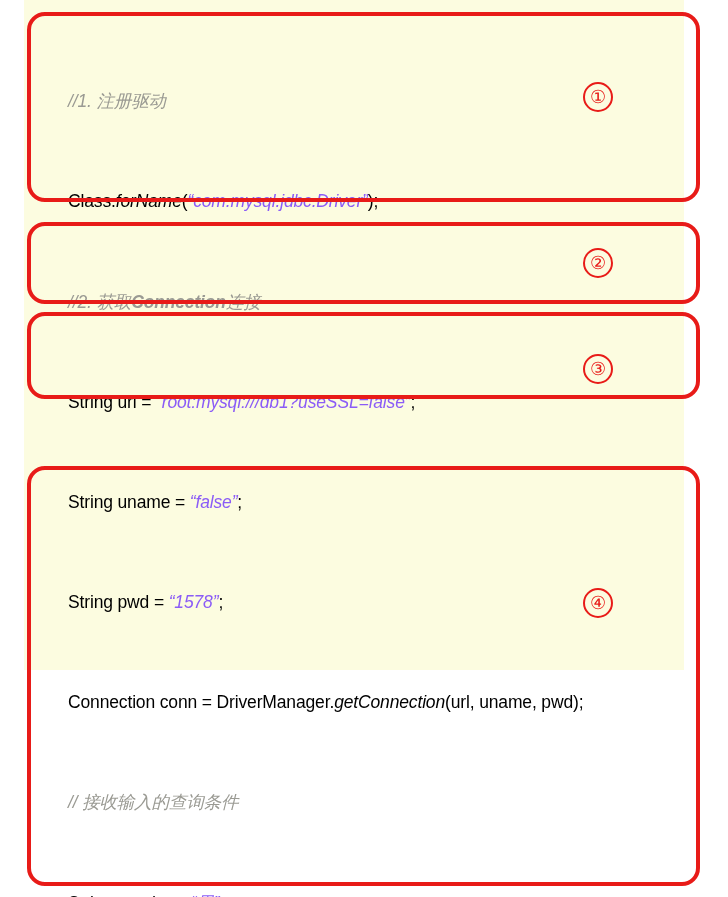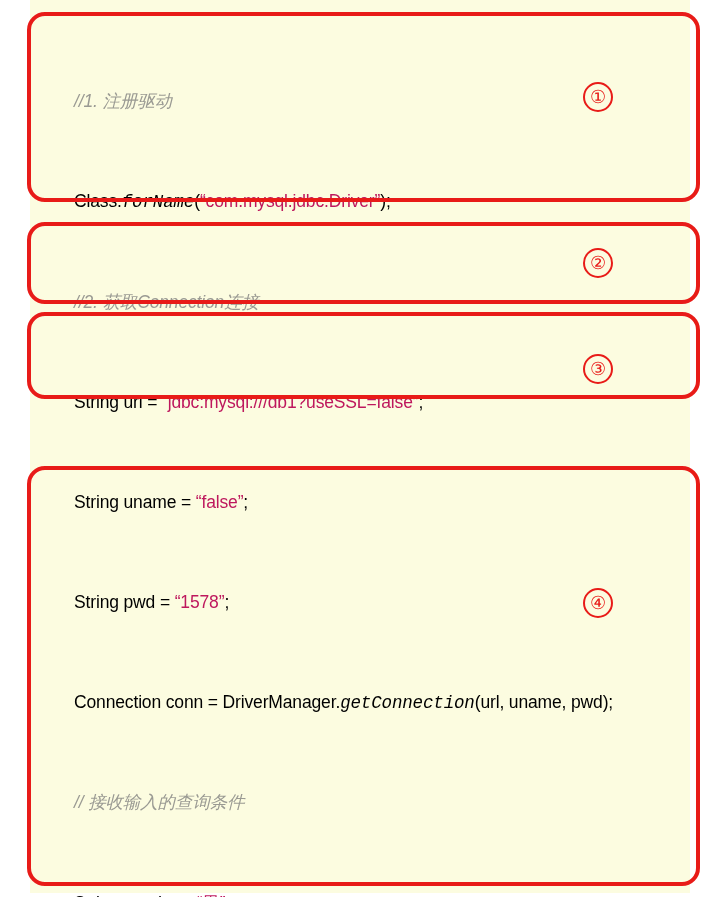--- a/index.html
+++ b/index.html
@@ -11,24 +11,24 @@
     width: 728px;
     height: 897px;
     font-family: "Liberation Sans", sans-serif;
     position: relative;
     overflow: hidden;
   }
 
   
   #code-canvas {
     position: absolute;
-    left: 30px;
+    left: 24px;
     top: 0px;
     width: 660px;
-    height: 893px;
+    height: 670px;
     background: #FCFCE0;
   }
 
   
   #code-lines {
     position: absolute;
     left: 44px;
     top: 14px;
     width: 660px;
     font-size: 17.5px;
@@ -37,23 +37,23 @@
     white-space: pre;
     letter-spacing: -0.15px;
   }
   .ln {
     height: 25.05px;
     white-space: pre;
   }
 
   
   .cmt    { color: #9a9a93; font-style: italic; }
-  .cmt b  { font-weight: normal; font-style: italic; }
-  .str    { color: #be185d; }
-  .ital   { font-style: italic; font-family: Liberation Mono, monospace; }
+  .cmt b  { font-weight: bold; font-style: italic; }
+  .str    { color: #8b5cf6; font-style: italic; }
+  .ital   { font-style: italic; }
 
   
   .redbox {
     position: absolute;
     border: 4px solid #e81b18;
     border-radius: 18px;
     box-sizing: border-box;
     background: transparent;
     pointer-events: none;
   }
@@ -80,21 +80,21 @@
 <div id="code-canvas">
 
   <div id="code-lines">
 
     <div class="ln"><span class="cmt">//1. 注册驱动</span></div>
 
     <div class="ln">Class.<span class="ital">forName</span>(<span class="str">“com.mysql.jdbc.Driver”</span>);</div>
 
     <div class="ln"><span class="cmt">//2. 获取<b>Connection</b>连接</span></div>
 
-    <div class="ln">String url = <span class="str">“jdbc:mysql:///db1?useSSL=false”</span>;</div>
+    <div class="ln">String url = <span class="str">“root:mysql:///db1?useSSL=false”</span>;</div>
 
     <div class="ln">String uname = <span class="str">“false”</span>;</div>
 
     <div class="ln">String pwd = <span class="str">“1578”</span>;</div>
 
     <div class="ln">Connection conn = DriverManager.<span class="ital">getConnection</span>(url, uname, pwd);</div>
 
     <div class="ln"><span class="cmt">// 接收输入的查询条件</span></div>
 
     <div class="ln">String gender = <span class="str">“男”</span>;</div>

